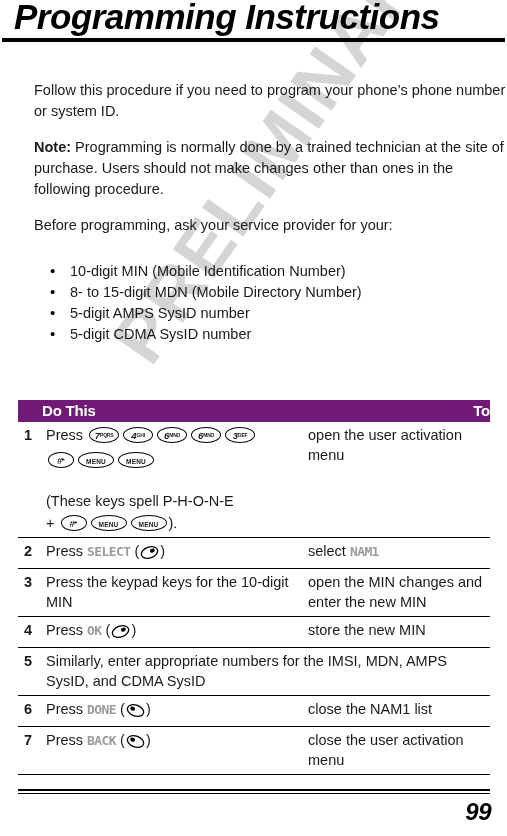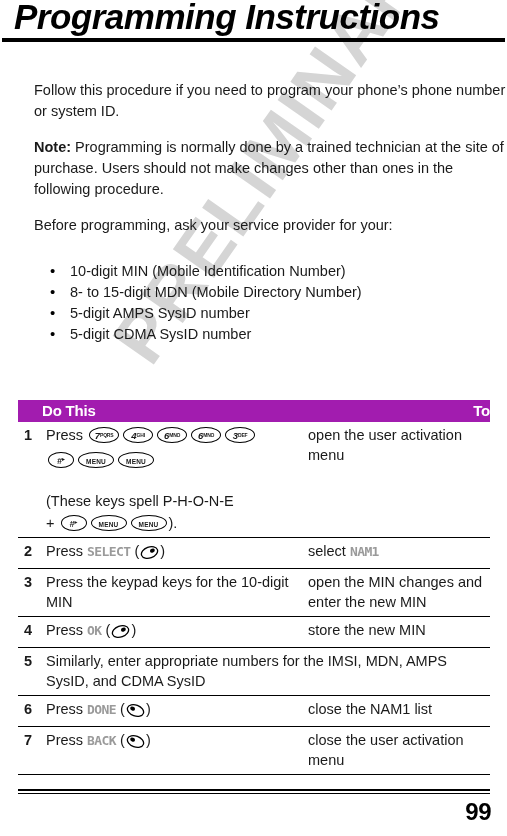--- a/index.html
+++ b/index.html
@@ -126,21 +126,21 @@
     top: 400px;
     width: 472px;
     border-collapse: collapse;
     table-layout: fixed;
   }
   #proc-table col.c-num  { width: 22px; }
   #proc-table col.c-do   { width: 262px; }
   #proc-table col.c-to   { width: 188px; }
 
   #proc-table thead th {
-    background: #a21caf;
+    background: #701a75;
     color: #ffffff;
     font-size: 15px;
     font-weight: bold;
     text-align: left;
     padding: 2px 0 3px 0;
     letter-spacing: -0.2px;
     border: none;
   }
   #proc-table thead th.h-num { padding-left: 3px; }
   #proc-table thead th.h-do  { padding-left: 2px; }
@@ -262,20 +262,21 @@
     background: #000;
   }
   #page-number {
     position: absolute;
     right: 16px;
     top: 798px;
     font-size: 24px;
     font-weight: bold;
     color: #000;
     letter-spacing: -0.5px;
+    font-style: italic;
   }
 </style>
 </head>
 <body>
 
 <div id="watermark">
   <div class="wm-text">PRELIMINARY</div>
 </div>
 
 <div id="page">

